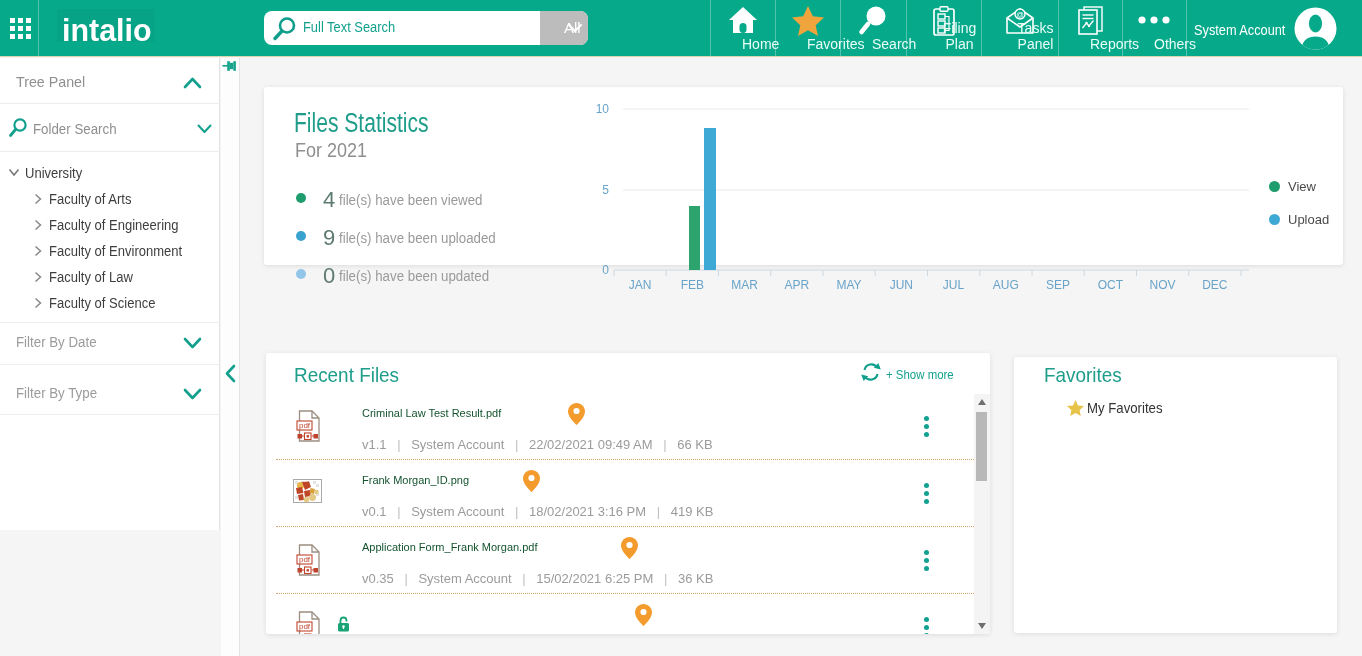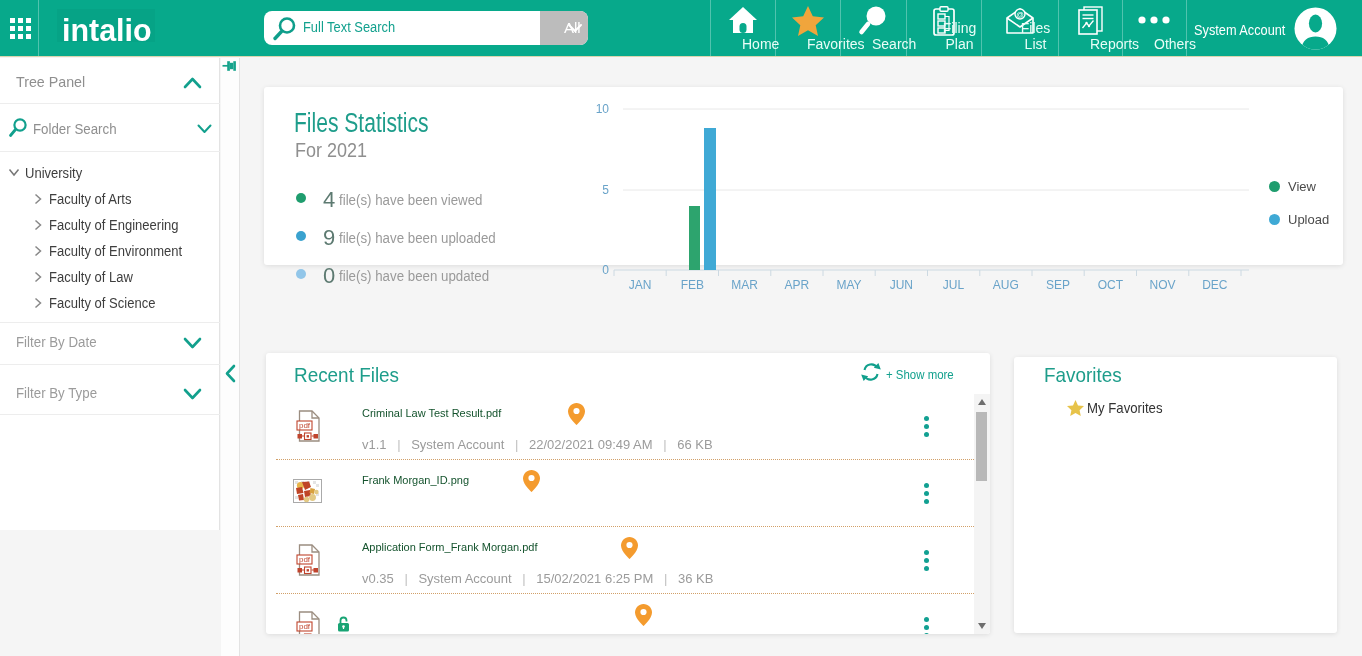--- a/index.html
+++ b/index.html
@@ -125,21 +125,21 @@
     <div class="lbl">Filing Plan</div>
   </div>
   <div class="vsep" style="left:981px"></div>
   <div class="navitem" style="left:981px;width:77px">
     <div class="ic"><svg width="32" height="30" viewBox="0 0 32 30">
       <polygon points="3,12 16,3 29,12 29,27 3,27" fill="none" stroke="#fff" stroke-width="1.6" stroke-linejoin="round"></polygon>
       <polyline points="3,12 16,21 29,12" fill="none" stroke="#fff" stroke-width="1.6" stroke-linejoin="round"></polyline>
       <circle cx="16" cy="8" r="5" fill="#07a98b" stroke="#fff" stroke-width="1.4"></circle>
       <text x="16" y="10.6" font-size="7.5" fill="#fff" text-anchor="middle" font-family="Liberation Sans">@</text>
     </svg></div>
-    <div class="lbl">Files List</div>
+    <div class="lbl">Tasks Panel</div>
   </div>
   <div class="vsep" style="left:1058px"></div>
   <div class="navitem" style="left:1058px;width:64px">
     <div class="ic"><svg width="28" height="30" viewBox="0 0 28 30">
       <rect x="8" y="1" width="18" height="24" fill="#07a98b" stroke="#fff" stroke-width="1.4"></rect>
       <rect x="3" y="4" width="18" height="24" fill="#07a98b" stroke="#fff" stroke-width="1.6"></rect>
       <line x1="6.5" y1="9" x2="17.5" y2="9" stroke="#fff" stroke-width="1.4"></line>
       <line x1="6.5" y1="12.5" x2="17.5" y2="12.5" stroke="#fff" stroke-width="1.4"></line>
       <polyline points="6.5,22 10.5,17 13,20 17.5,14.5" fill="none" stroke="#fff" stroke-width="1.3"></polyline>
       <circle cx="10.5" cy="17" r="1.2" fill="#fff"></circle>
@@ -356,20 +356,21 @@
     <path d="M17.5,9 L22,10 L21,15 L16.5,14 Z" fill="#d8a13e"></path>
     <circle cx="19.5" cy="18.5" r="3.4" fill="#e3c983"></circle>
     <circle cx="13.5" cy="20.5" r="2.8" fill="#e3c983"></circle>
     <circle cx="23.5" cy="13" r="2.2" fill="#e3c983"></circle>
   </svg>
   <svg class="abs" style="left:257px;top:117px" width="17" height="22" viewBox="0 0 17 22">
     <path d="M8.5,0 C3.8,0 0,3.8 0,8.5 C0,14.5 8.5,22 8.5,22 S17,14.5 17,8.5 C17,3.8 13.2,0 8.5,0 Z" fill="#f49b2e"></path>
     <circle cx="8.5" cy="8" r="3.1" fill="#fff"></circle>
   </svg>
   <div class="fname" style="left:96px;top:121px">Frank Morgan_ID.png</div>
+  <div class="fmeta" style="left:96px;top:151px">v0.1 <b>|</b> System Account <b>|</b> 18/02/2021 3:16 PM <b>|</b> 419 KB</div>
   <div class="menu3" style="top:130px">
       <i></i>
       <i></i>
       <i></i>
     </div>
   <div class="dotline" style="top:173px"></div>
 
   <svg class="abs" style="left:30px;top:191px" width="26" height="32" viewBox="0 0 26 32">
     <path d="M3.5,1 H16 L23,8 V31 H3.5 Z" fill="#fff" stroke="#9b8d80" stroke-width="1.3"></path>
     <path d="M16,1 V8 H23" fill="none" stroke="#9b8d80" stroke-width="1.3"></path>

